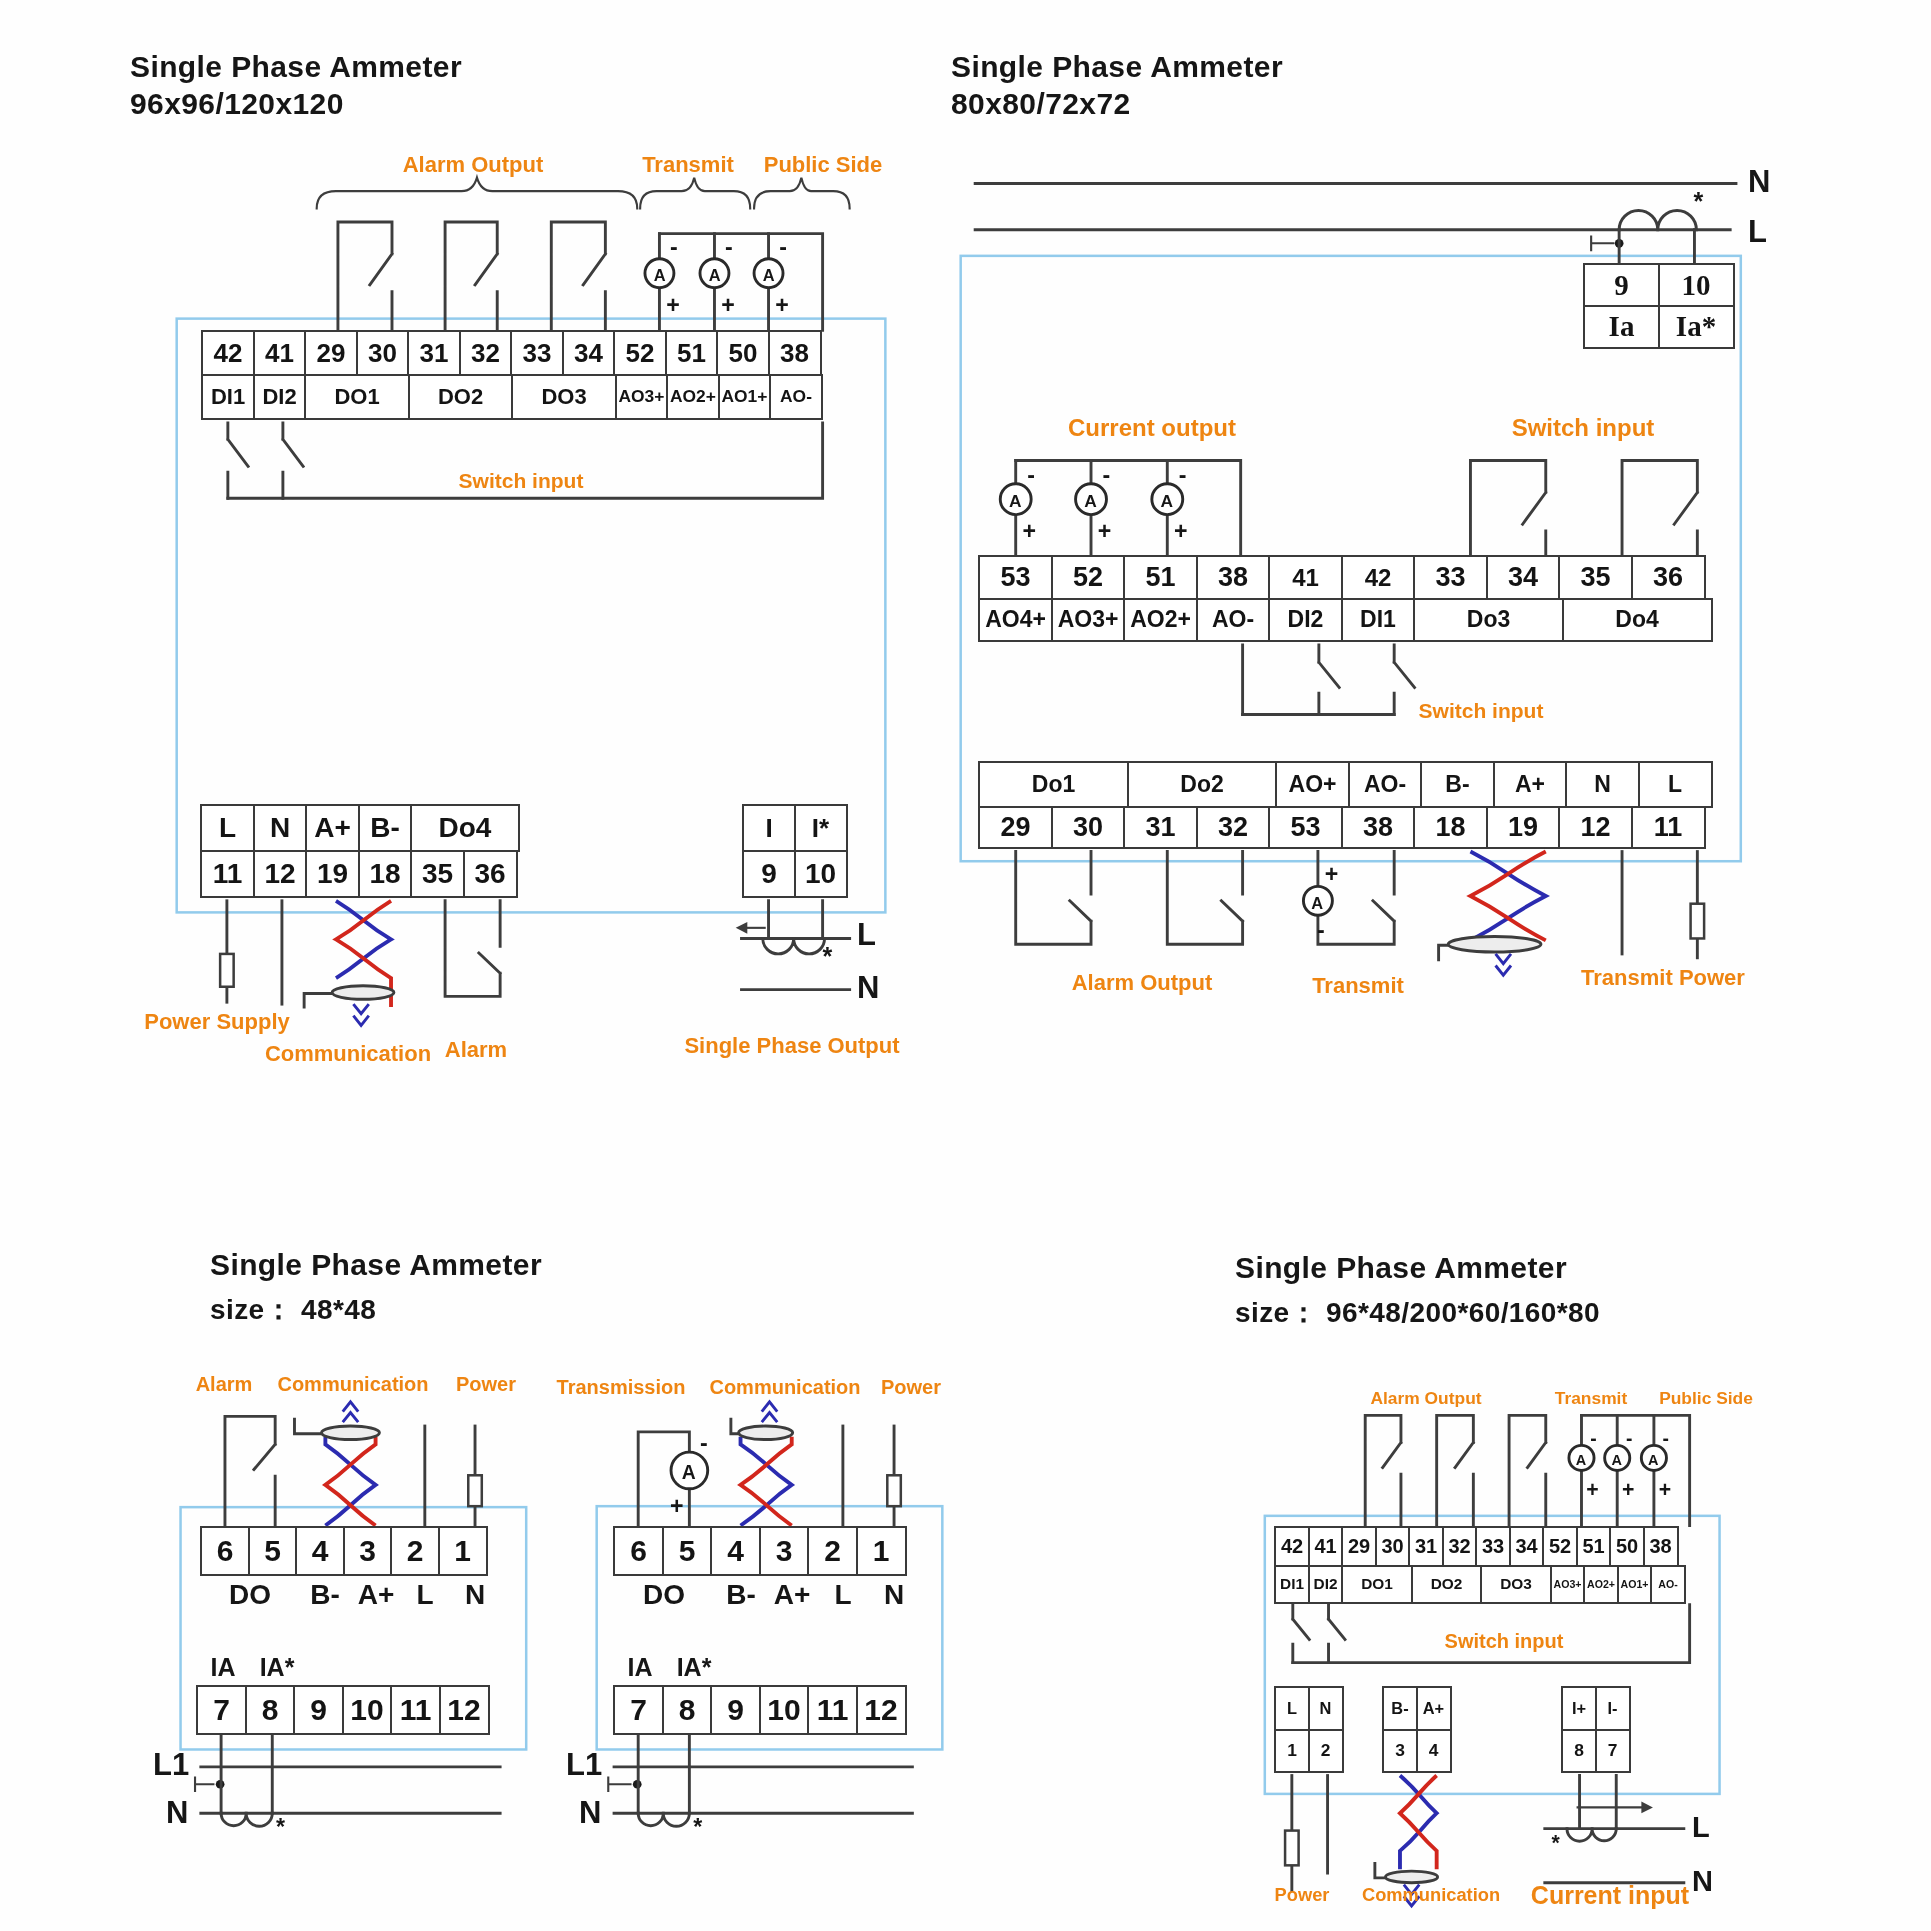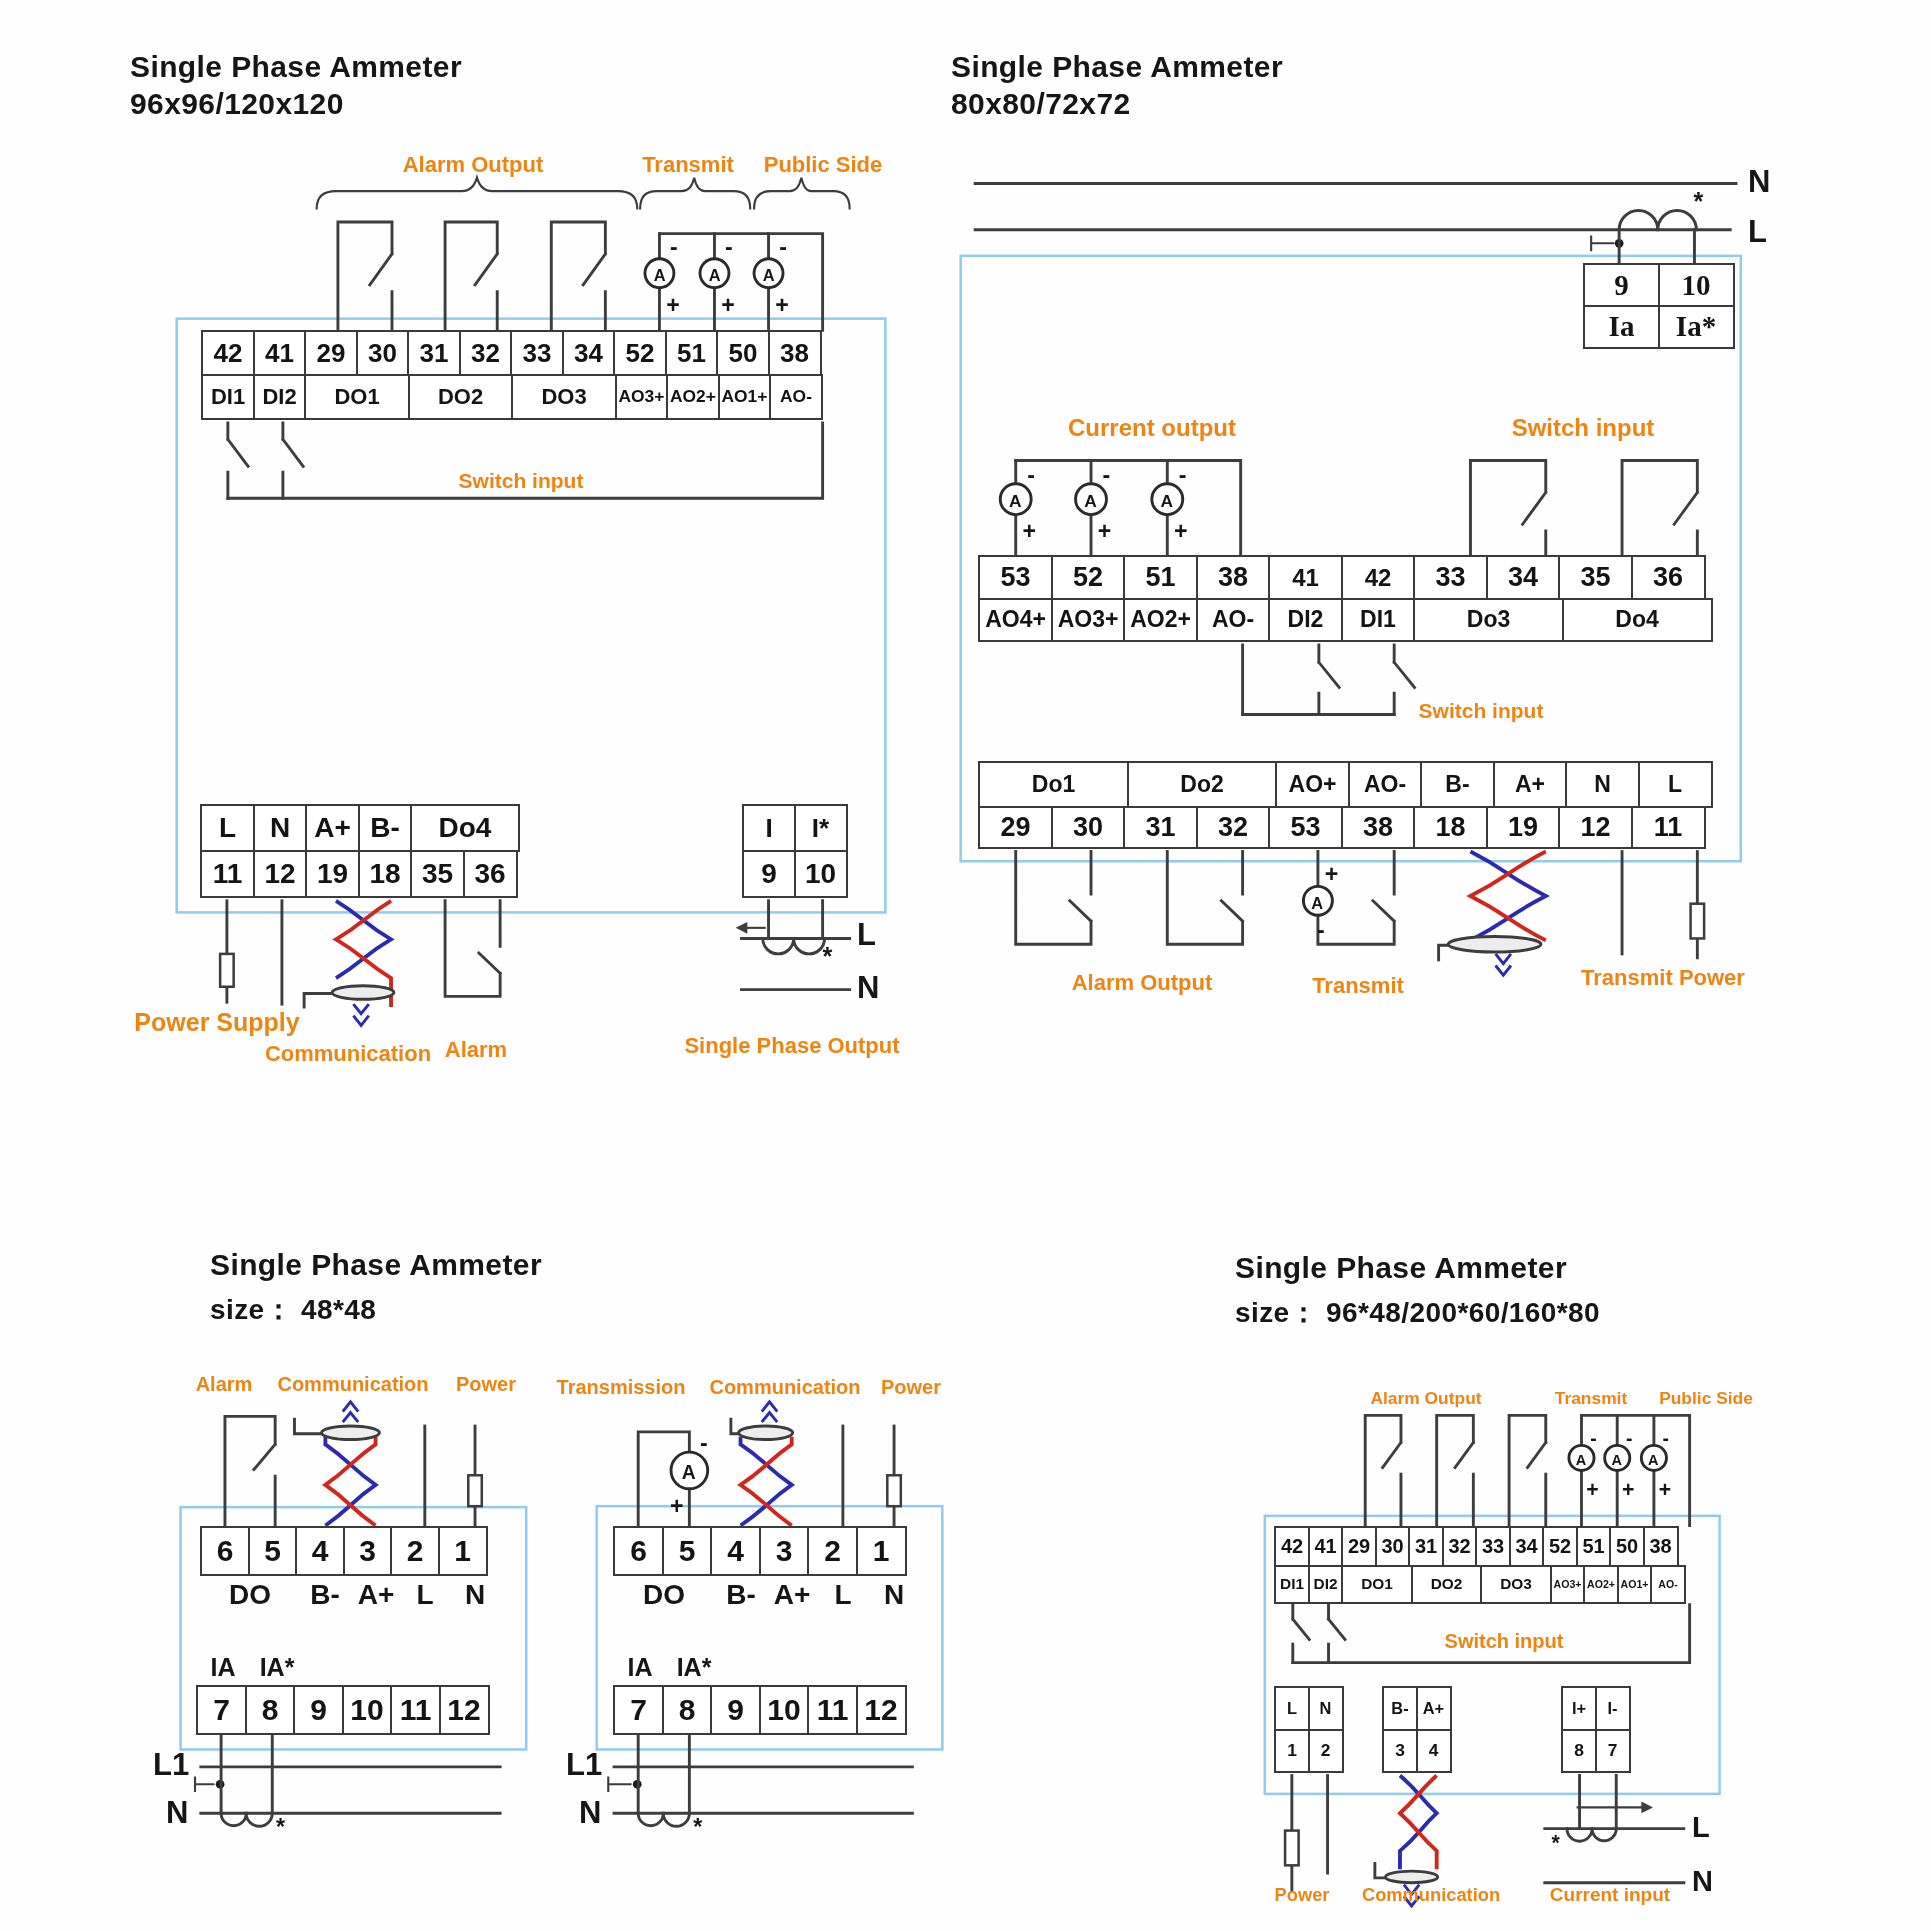--- a/index.html
+++ b/index.html
@@ -302,21 +302,21 @@
   <div class="srow" style="font-size:26px">
     <div class="cell" style="width:54px;height:48px">I</div>
     <div class="cell" style="width:54px;height:48px">I*</div>
   </div>
   <div class="srow" style="font-size:28px">
     <div class="cell" style="width:54px;height:48px">9</div>
     <div class="cell" style="width:54px;height:48px">10</div>
   </div>
 </div>
 
-<div class="olab" style="left:217px;top:1022px;font-size:25px">Power Supply</div>
+<div class="olab" style="left:217px;top:1022px;font-size:22px">Power Supply</div>
 <div class="olab" style="left:348px;top:1054px;font-size:22px">Communication</div>
 <div class="olab" style="left:476px;top:1050px;font-size:22px">Alarm</div>
 <div class="olab" style="left:792px;top:1046px;font-size:22px">Single Phase Output</div>
 <div class="llab" style="left:857px;top:935px;font-size:31px">L</div>
 <div class="llab" style="left:857px;top:988px;font-size:31px">N</div>
 
 <div class="title" style="left:951px;top:50px">Single Phase Ammeter</div>
 <div class="title" style="left:951px;top:87px">80x80/72x72</div>
 <div class="llab" style="left:1748px;top:182px;font-size:31px">N</div>
 <div class="llab" style="left:1748px;top:232px;font-size:31px">L</div>
@@ -523,16 +523,16 @@
   <div class="srow" style="font-size:17.4px">
     <div class="cell" style="width:36px;height:44px">8</div>
     <div class="cell" style="width:36px;height:44px">7</div>
   </div>
 </div>
 
 <div class="llab" style="left:1692px;top:1827px;font-size:29px">L</div>
 <div class="llab" style="left:1692px;top:1881px;font-size:29px">N</div>
 <div class="olab" style="left:1302px;top:1895px;font-size:18.3px">Power</div>
 <div class="olab" style="left:1431px;top:1895px;font-size:18.3px">Communication</div>
-<div class="olab" style="left:1610px;top:1895px;font-size:19px">Current input</div>
+<div class="olab" style="left:1610px;top:1895px;font-size:25px">Current input</div>
 
 </div>
 
 
 </body></html>

